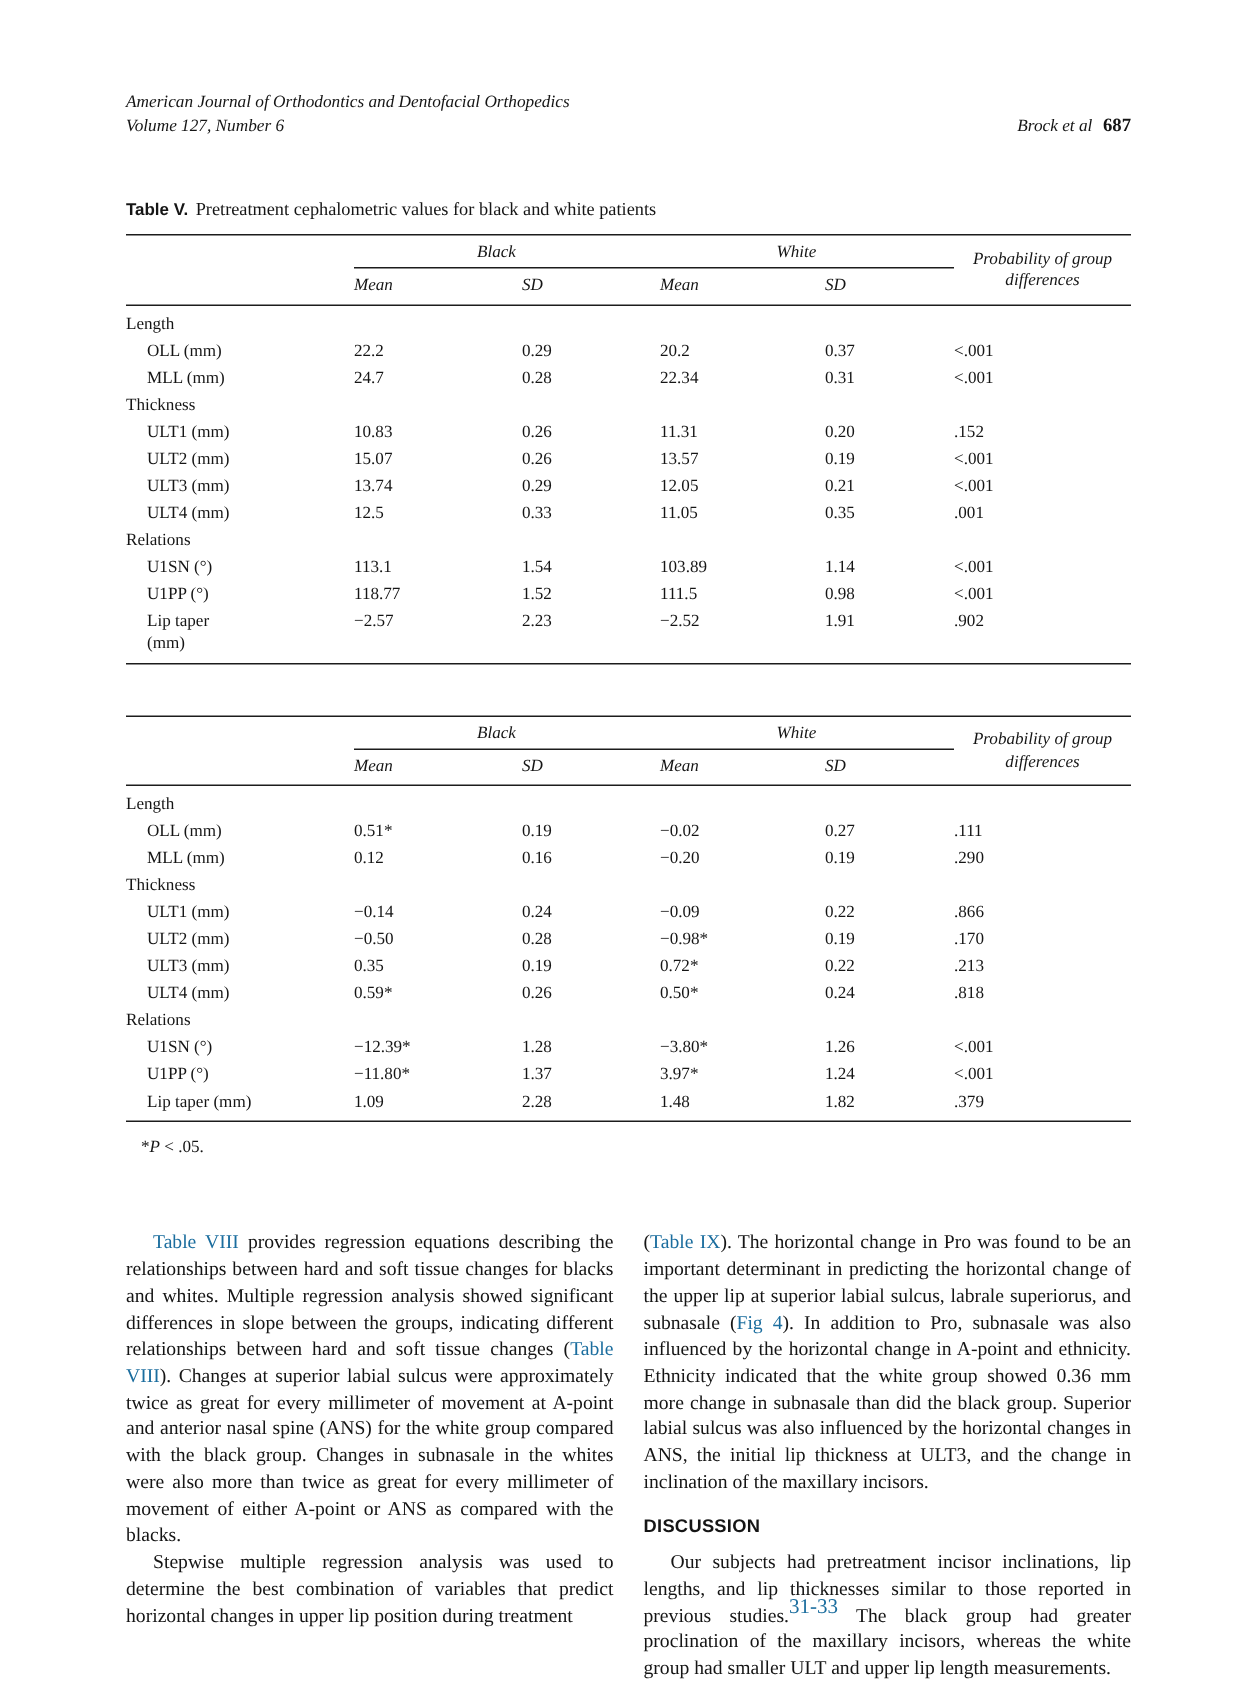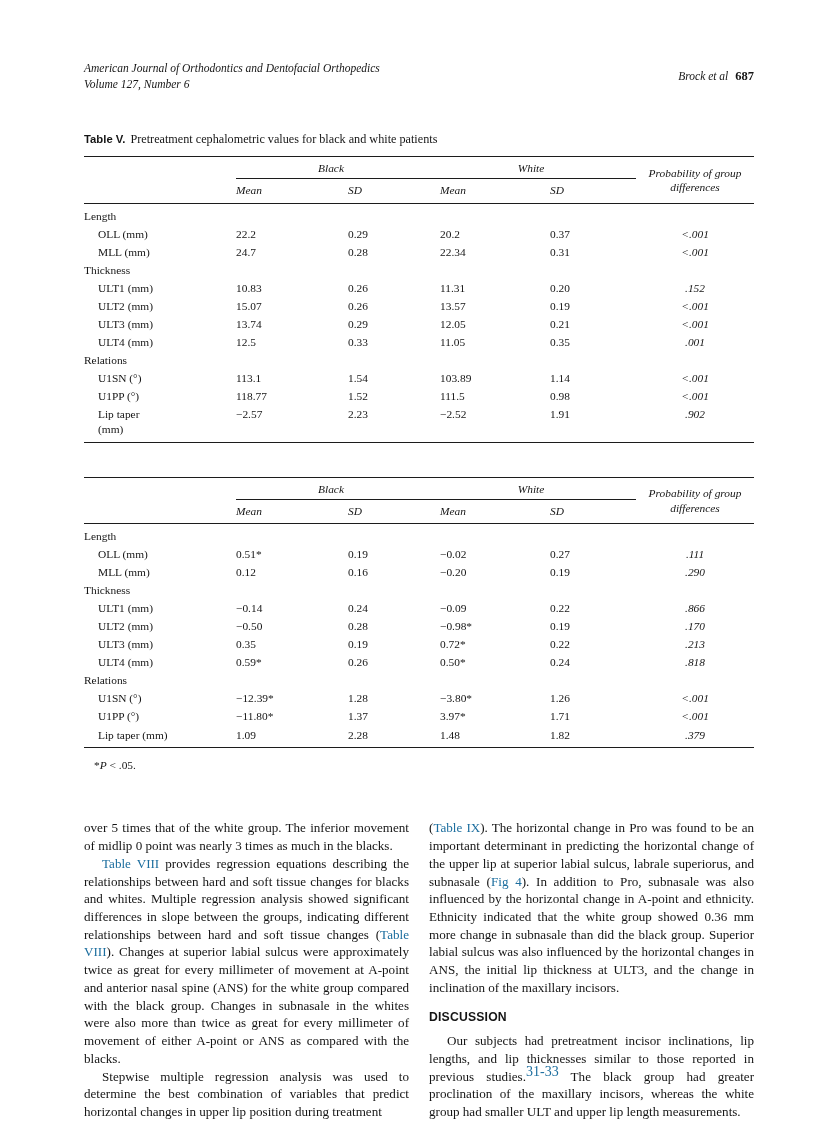--- a/index.html
+++ b/index.html
@@ -7,21 +7,21 @@
   body {
     width:838px; height:1122px;
     font-family:"Liberation Serif", serif;
     color:#151515;
     position:relative;
     overflow:hidden;
   }
   .page { padding:60px 84px 0 84px; }
 
   
-  .running-header { display:flex; justify-content:space-between; align-items:center;
+  .running-header { display:flex; justify-content:space-between; align-items:flex-end;
     font-size:11.5px; line-height:1.4; }
   .journal-block { font-style:italic; }
   .running-right { font-style:italic; white-space:nowrap; padding-top:1px; }
   .page-num { font-style:normal; font-weight:bold; margin-left:7px; font-size:12.5px; }
 
   
   .table-block { margin-top:40px; }
   .table-block.second { margin-top:34px; }
   .table-caption { font-size:12.2px; margin-bottom:9px; }
   .caption-label { font-family:"Liberation Sans", sans-serif; font-weight:bold; font-size:11.3px; margin-right:5px; }
@@ -33,21 +33,21 @@
   table.ceph th { font-weight:normal; font-style:italic; }
   th.group-head { text-align:center; border-bottom:1px solid #1c1c1c; padding:4px 14px 2px 0; }
   th.corner { border-bottom:none; }
   tr.sub-row th { text-align:left; padding:4px 0 5px 0; border-bottom:1.4px solid #1c1c1c; }
   th.prob-head { text-align:center; vertical-align:middle; border-bottom:1.4px solid #1c1c1c; padding:3px 2px; line-height:1.25; }
   table.ceph tbody td { padding:1.6px 0; vertical-align:top; }
   td.row-label { white-space:pre-line; }
   td.row-label.indent { padding-left:14px; }
   td.row-label.section { padding-left:0; }
   td.num { text-align:left; }
-  td.prob { text-align:center; padding-right:14px;font-style:italic; }
+  td.prob { text-align:left; padding-right:14px; }
   table.ceph tbody tr:first-child td { padding-top:5px; }
   table.ceph tbody tr:last-child td { padding-bottom:5px; }
   .footnote { font-size:11.4px; margin-top:11px;margin-left:10px; }
   .footnote .it { font-style:italic; }
 
   
   .body-columns { display:flex; gap:20px; margin-top:48px; }
   .col { width:325px; font-size:13.1px; line-height:1.355; text-align:justify; }
   .body-para { text-align:justify; }
   .body-para.indent { text-indent:18px; }
@@ -275,41 +275,40 @@
             <td class="num">1.28</td>
             <td class="num">−3.80*</td>
             <td class="num">1.26</td>
             <td class="num prob">&lt;.001</td>
           </tr>
           <tr>
             <td class="row-label indent">U1PP (°)</td>
             <td class="num">−11.80*</td>
             <td class="num">1.37</td>
             <td class="num">3.97*</td>
-            <td class="num">1.71</td>
+            <td class="num">1.24</td>
             <td class="num prob">&lt;.001</td>
           </tr>
           <tr>
             <td class="row-label indent">Lip taper (mm)</td>
             <td class="num">1.09</td>
             <td class="num">2.28</td>
             <td class="num">1.48</td>
             <td class="num">1.82</td>
             <td class="num prob">.379</td>
           </tr>
         </tbody>
     </table>
     <div class="footnote">
       <span>*</span><span class="it">P</span><span> &lt; .05.</span>
     </div>
   </div>
 
   <div class="body-columns">
     <div class="col">
-        <p class="body-para"><span>over 5 times that of the white group. The inferior movement of midlip 0 point was nearly 3 times as much in the blacks.</span></p>
         <p class="body-para indent"><span class="ref-link">Table VIII</span><span> provides regression equations describing the relationships between hard and soft tissue changes for blacks and whites. Multiple regression analysis showed significant differences in slope between the groups, indicating different relationships between hard and soft tissue changes (</span><span class="ref-link">Table VIII</span><span>). Changes at superior labial sulcus were approximately twice as great for every millimeter of movement at A-point and anterior nasal spine (ANS) for the white group compared with the black group. Changes in subnasale in the whites were also more than twice as great for every millimeter of movement of either A-point or ANS as compared with the blacks.</span></p>
         <p class="body-para indent"><span>Stepwise multiple regression analysis was used to determine the best combination of variables that predict horizontal changes in upper lip position during treatment</span></p>
       </div>
     <div class="col">
         <p class="body-para"><span>(</span><span class="ref-link">Table IX</span><span>). The horizontal change in Pro was found to be an important determinant in predicting the horizontal change of the upper lip at superior labial sulcus, labrale superiorus, and subnasale (</span><span class="ref-link">Fig 4</span><span>). In addition to Pro, subnasale was also influenced by the horizontal change in A-point and ethnicity. Ethnicity indicated that the white group showed 0.36 mm more change in subnasale than did the black group. Superior labial sulcus was also influenced by the horizontal changes in ANS, the initial lip thickness at ULT3, and the change in inclination of the maxillary incisors.</span></p>
         <div class="section-heading">DISCUSSION</div>
         <p class="body-para indent"><span>Our subjects had pretreatment incisor inclinations, lip lengths, and lip thicknesses similar to those reported in previous studies.</span><sup class="ref-link">31-33</sup><span> The black group had greater proclination of the maxillary incisors, whereas the white group had smaller ULT and upper lip length measurements.</span></p>
       </div>
   </div>
 

